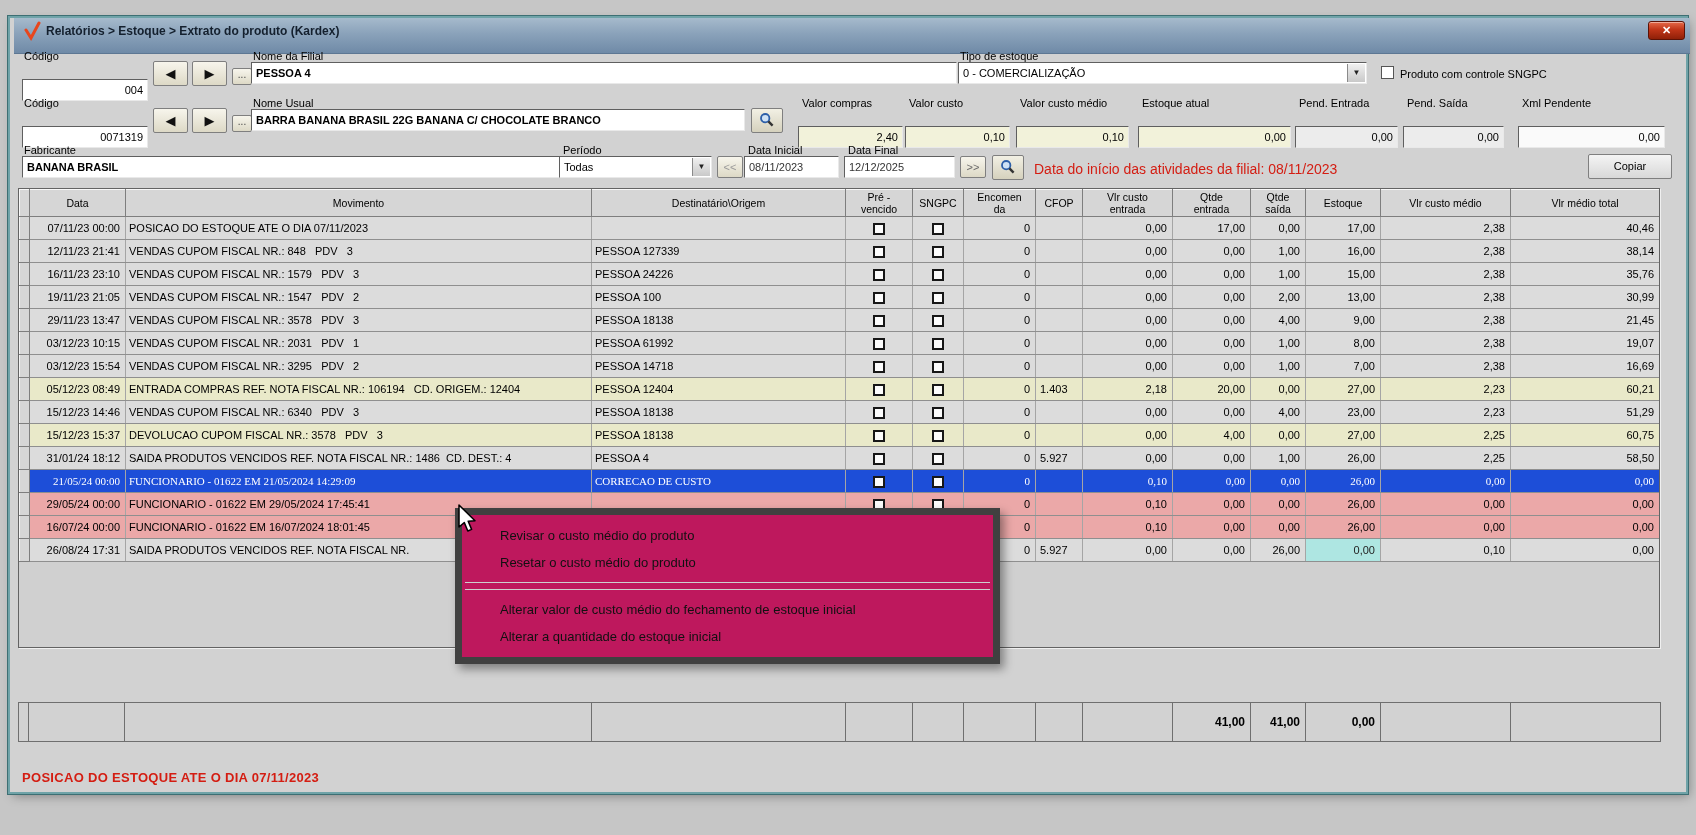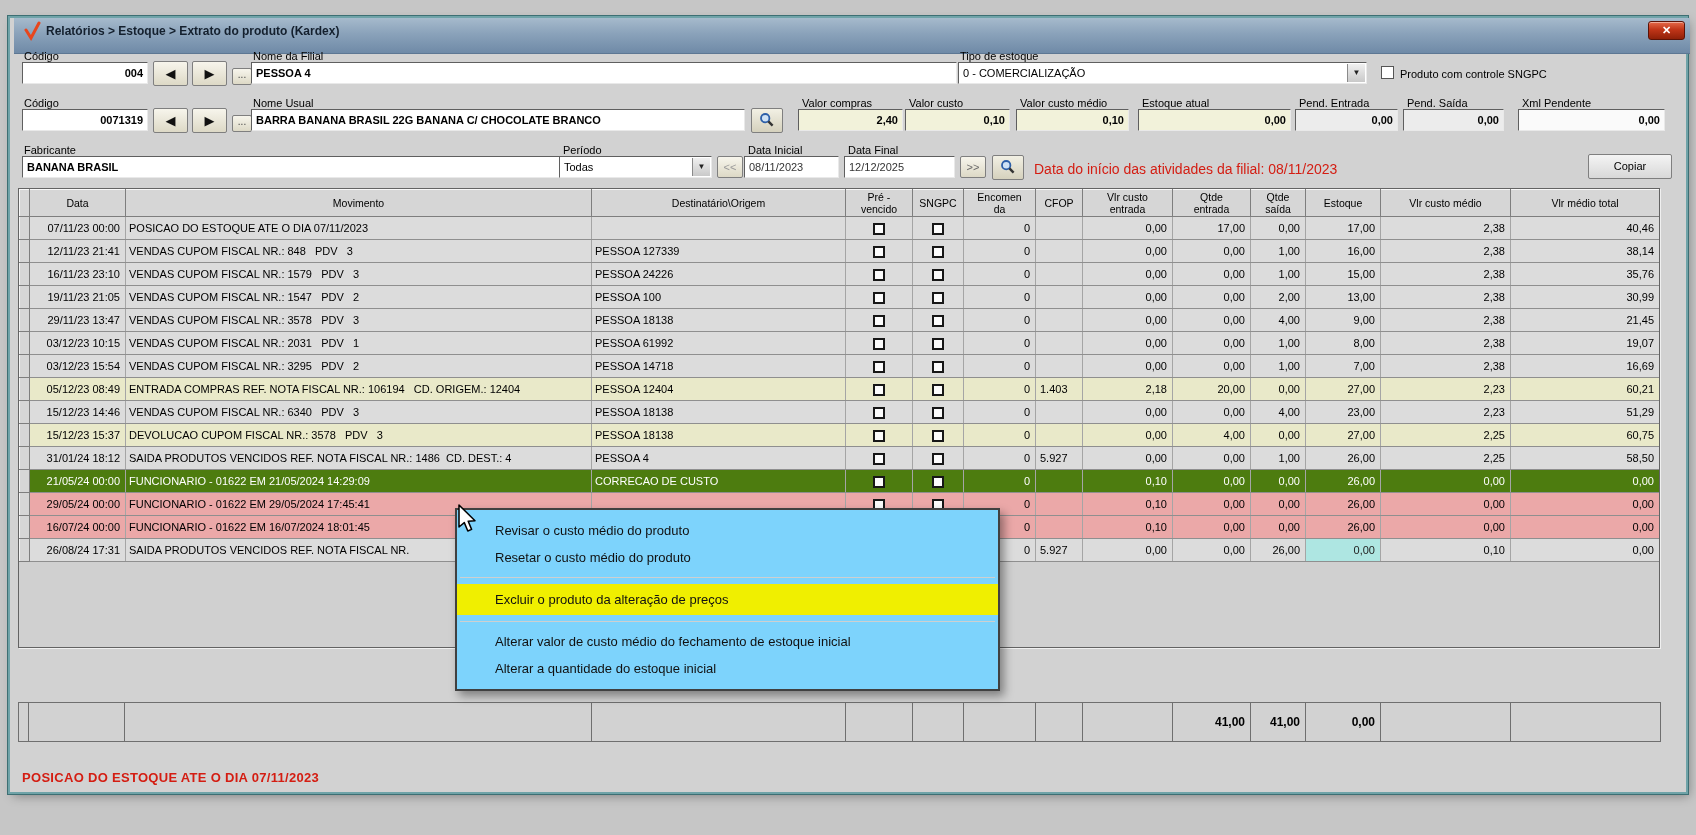--- a/index.html
+++ b/index.html
@@ -20,21 +20,21 @@
                background:linear-gradient(180deg,#e56a4a 0%, #c03518 45%, #8f2008 100%);
                border:1px solid #5c1206; box-shadow:inset 0 1px 0 rgba(255,255,255,.45);
                color:#fff; text-align:center; line-height:17px; font-size:11px; font-weight:bold; cursor:pointer; }
 
   
   .lbl { position:absolute; font-size:11px; color:#000; white-space:nowrap; }
   .box { position:absolute; height:22px; background:#fff; border:1px solid #777;
          border-top-color:#5f5f5f; border-left-color:#5f5f5f; border-bottom-color:#e9e9e9; border-right-color:#e9e9e9;
          line-height:20px; padding:0 4px; white-space:nowrap; overflow:hidden; }
   .bold { font-weight:bold; }
-  .num { text-align:right; font-weight:bold; }
+  .num { text-align:right; font-weight:normal;margin-top:17px; }
   .cream { background:#f2f2da; }
   .graybg { background:#ececec; }
   .whitebg { background:#fafafa; }
   .btn { position:absolute; background:linear-gradient(180deg,#f7f5ec,#ddd9c6);
          border:1px solid #7f7f7f; border-radius:2px; text-align:center; cursor:pointer; }
   .navbtn { width:35px; height:25px; font-size:13px; line-height:23px; color:#111; }
   .dots { width:20px; height:17px; font-size:10px; line-height:12px; color:#444; }
   .ddbtn { position:absolute; right:1px; top:1px; width:18px; height:18px;
            background:linear-gradient(180deg,#f0f0f0,#c9c9c9); border-left:1px solid #8a8a8a;
            font-size:8px; line-height:18px; text-align:center; color:#222; cursor:pointer; }
@@ -48,41 +48,41 @@
                background:#d0d0d0; border:1px solid #636363; box-shadow:1px 1px 0 #f0f0f0; overflow:hidden; }
   table.grid { border-collapse:collapse; table-layout:fixed; width:1640px; }
   .grid th { background:#d6d6d6; border:1px solid; border-color:#f8f8f8 #7e7e7e #7e7e7e #f8f8f8;
              font-weight:normal; font-size:10.5px; line-height:12px; white-space:pre-line;
              height:27px; padding:0 1px; text-align:center; }
   .grid td { height:23px; border-bottom:1px solid #8f8f8f; border-right:1px solid #a5a5a5;
              font-size:11px; white-space:pre; overflow:hidden; padding:0 3px; background:#dcdcdc; }
   .grid td.ind { background:#d6d6d6; border:1px solid; border-color:#f4f4f4 #7e7e7e #7e7e7e #f4f4f4; }
   .grid tr.tone-cream td:not(.ind) { background:#e9e9c9; }
   .grid tr.tone-pink  td:not(.ind) { background:#eba8a8; }
-  .grid tr.tone-selected td:not(.ind) { background:#4d7c0f; color:#fff; }
+  .grid tr.tone-selected td:not(.ind) { background:#1d4ed8; color:#fff;font-family:Liberation Serif, serif; }
   .grid td.r { text-align:right; padding-right:5px; }
   .grid td.cfop { padding-left:4px; }
   .grid td.c { text-align:center; }
   .grid td.cyan { background:#aee6e2 !important; color:#222; }
   .cb { display:inline-block; width:12px; height:12px; background:#fcfcfc; border:2px solid #171717; vertical-align:middle; }
 
   
   .totals { position:absolute; left:8px; top:684px; width:1642px; height:40px; }
   table.tot { border-collapse:collapse; table-layout:fixed; width:1642px; height:40px; }
   .tot td { border:1px solid #6f6f6f; background:#d2d2d2; font-size:12px; font-weight:bold;
             text-align:right; padding-right:5px;margin-top:17px; }
 
   
   .legend { position:absolute; left:12px; top:736px; display:flex; align-items:center; gap:6px; font-size:11px; }
   .swatch { width:13px; height:13px; border:1px solid #9a9a9a; display:inline-block; }
   .footer-status { position:absolute; left:12px; top:752px; font-size:13px; font-weight:bold; color:#d41d12; letter-spacing:.3px; }
 
   
   .context-menu { position:absolute; left:445px; top:490px; width:545px; z-index:50;
-                  background:#7dd3fc; border:2px solid #404040; padding:7px 0;
+                  background:#be185d; border:7px solid #404040; padding:7px 0;
                   box-shadow:4px 5px 9px rgba(0,0,0,.4); }
   .menu-item { height:27px; line-height:27px; padding-left:38px; font-size:13px; color:#111; cursor:pointer; white-space:nowrap; }
   .menu-item.hl { background:#f0ef00; height:31px; line-height:31px; }
   .menu-sep { height:1px; background:#cfcfcf; margin:6px 3px; }
 
   .cursor { position:absolute; left:446px; top:486px; z-index:60; }
 
   .dd-value { line-height:20px; padding-right:20px; }
 </style>
 </head>
@@ -489,21 +489,20 @@
     </tbody>
       </table>
   </div>
 
   <div class="footer-status">POSICAO DO ESTOQUE ATE O DIA 07/11/2023</div>
 
   <div class="context-menu">
       <div class="menu-item">Revisar o custo médio do produto</div>
       <div class="menu-item">Resetar o custo médio do produto</div>
       <div class="menu-sep"></div>
-      <div class="menu-item hl">Excluir o produto da alteração de preços</div>
       <div class="menu-sep"></div>
       <div class="menu-item">Alterar valor de custo médio do fechamento de estoque inicial</div>
       <div class="menu-item">Alterar a quantidade do estoque inicial</div>
     </div>
 
   <svg class="cursor" width="22" height="30" viewBox="0 0 22 30">
     <path d="M3 1 L3 23 L8.3 18.6 L11.8 27 L15.6 25.4 L12.2 17.2 L19 16.8 Z" fill="#ffffff" stroke="#000" stroke-width="1.5" stroke-linejoin="round"></path>
   </svg>
 
 </div>

